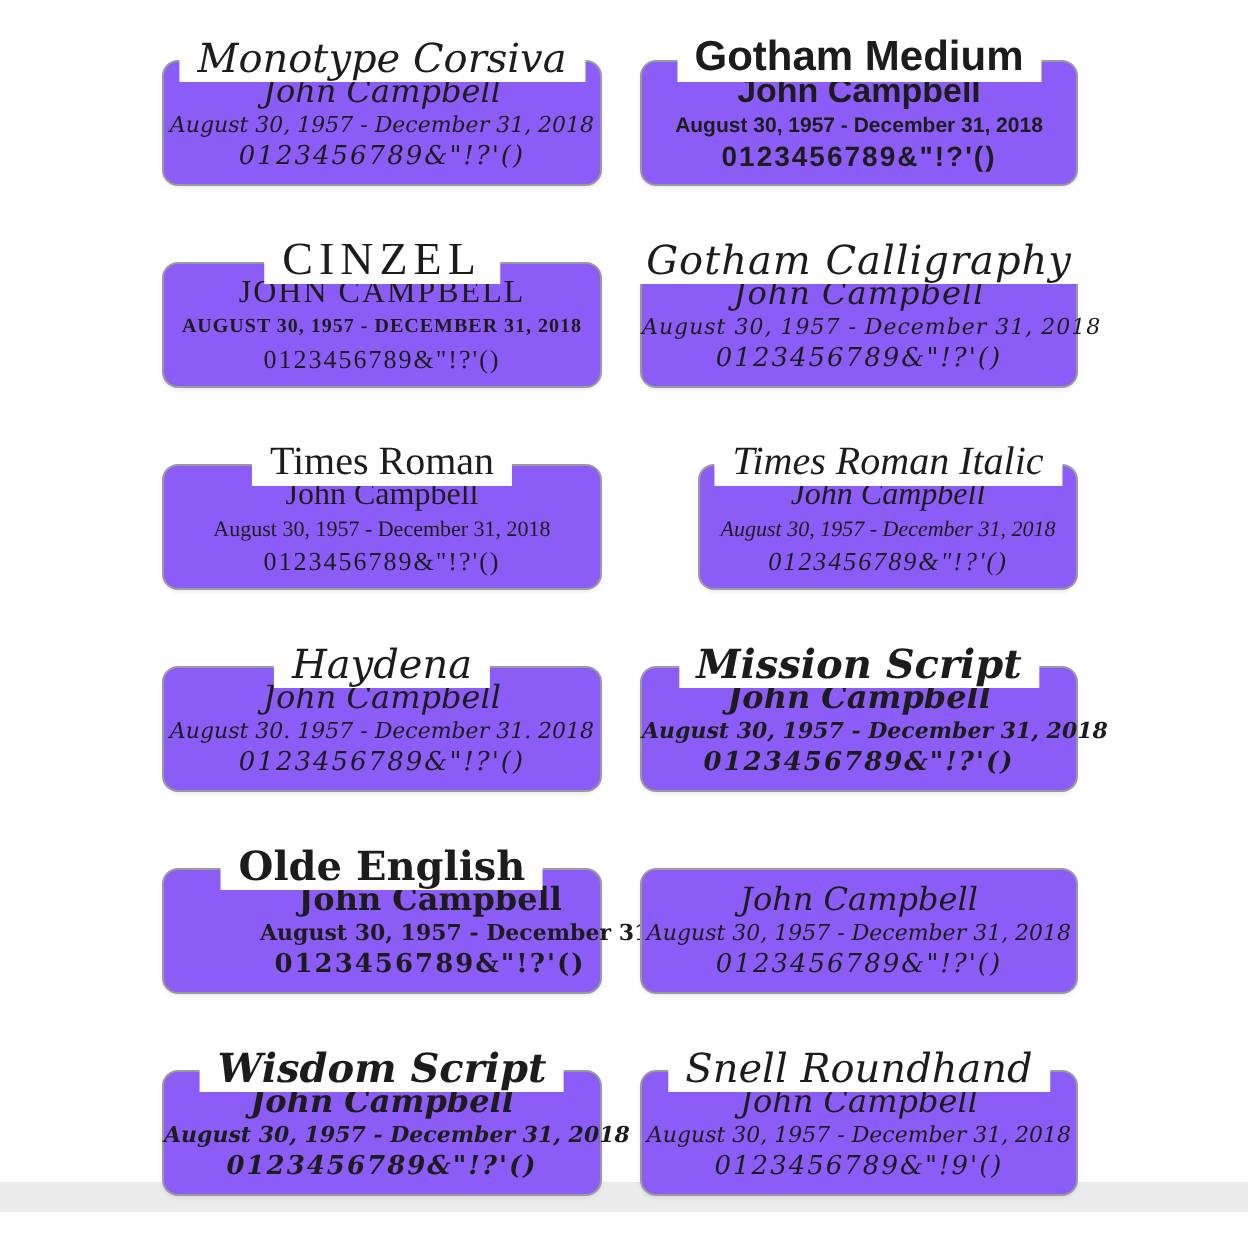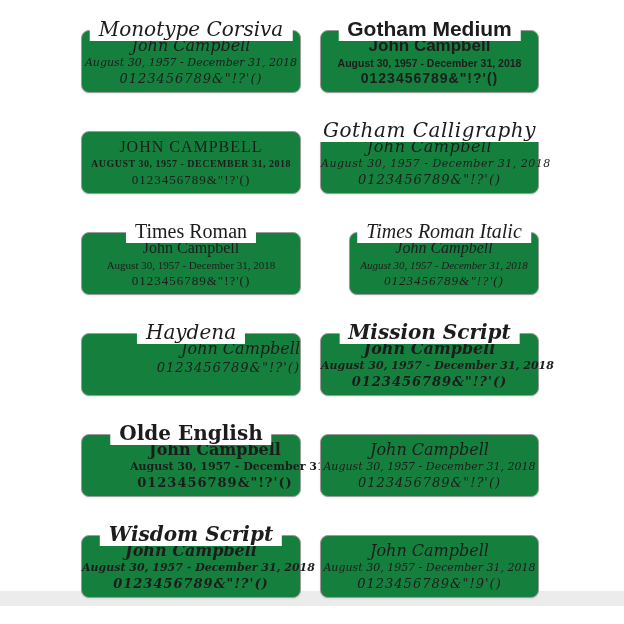--- a/index.html
+++ b/index.html
@@ -24,21 +24,21 @@
     row-gap: 38px;
     margin-left: 81px;
     padding-top: 30px;
   }
   .card {
     box-sizing: border-box;
     position: relative;
     height: 63px;
     border: 1px solid #9b9b9b;
     border-radius: 8px;
-    background: #15803d;
+    background: #8b5cf6;
     text-align: center;
     padding-top: 5px;
     box-shadow: 0 1px 2px rgba(0,0,0,0.08);
   }
   .card-title {
     position: absolute;
     top: -14px; left: 50%;
     transform: translateX(-50%);
     background: #ffffff;
     padding: 0 9px;
@@ -57,21 +57,21 @@
   .f-gotham .line-name  { font-size: 17px; }
   .f-gotham .line-dates { font-size: 10.5px; }
   .f-gotham .line-chars { font-size: 14px; }
   .f-cinzel  { font-family: "Liberation Serif", serif; }
   .f-cinzel .card-title { font-size: 23px; letter-spacing: 3px; }
   .f-cinzel .line-name  { letter-spacing: 1px; }
   .f-cinzel .line-dates { font-size: 10px; letter-spacing: 0.5px; font-weight: 600; }
   .f-lucida  { font-family: "DejaVu Serif", serif; font-style: italic; letter-spacing: 0.5px; }
   .f-times   { font-family: "Liberation Serif", serif; }
   .f-times-italic { font-family: "Liberation Serif", serif; font-style: italic; margin-left: 29px; }
-  .f-haydena { font-family: "DejaVu Serif", serif; font-style: italic; text-align: right; }
+  .f-haydena { font-family: "DejaVu Serif", serif; font-style: italic; }
   .f-mission { font-family: "DejaVu Serif", serif; font-style: italic; font-weight: 700; }
   .f-olde    { font-family: "DejaVu Serif", serif; font-weight: 700; padding-left: 48px; }
   .f-olde .line-chars { font-weight: 700; }
   .f-murray  { font-family: "DejaVu Serif", serif; font-style: italic; }
   .f-wisdom  { font-family: "DejaVu Serif", serif; font-style: italic; font-weight: 700; }
   .f-snell   { font-family: "DejaVu Serif", serif; font-style: italic; }
 </style>
 </head>
 <body>
 
@@ -88,20 +88,21 @@
     </div>
 
     <div class="card f-gotham">
       <div class="card-title">Gotham Medium</div>
       <div class="line-name">John Campbell</div>
       <div class="line-dates">August 30, 1957 - December 31, 2018</div>
       <div class="line-chars">0123456789&amp;"!?'()</div>
     </div>
 
     <div class="card f-cinzel">
+      <div class="card-title">CINZEL</div>
       <div class="line-name">JOHN CAMPBELL</div>
       <div class="line-dates">AUGUST 30, 1957 - DECEMBER 31, 2018</div>
       <div class="line-chars">0123456789&amp;"!?'()</div>
     </div>
 
     <div class="card f-lucida">
       <div class="card-title">Gotham Calligraphy</div>
       <div class="line-name">John Campbell</div>
       <div class="line-dates">August 30, 1957 - December 31, 2018</div>
       <div class="line-chars">0123456789&amp;"!?'()</div>
@@ -117,20 +118,21 @@
     <div class="card f-times-italic">
       <div class="card-title">Times Roman Italic</div>
       <div class="line-name">John Campbell</div>
       <div class="line-dates">August 30, 1957 - December 31, 2018</div>
       <div class="line-chars">0123456789&amp;"!?'()</div>
     </div>
 
     <div class="card f-haydena">
       <div class="card-title">Haydena</div>
       <div class="line-name">John Campbell</div>
+      <div class="line-dates">August 30. 1957 - December 31. 2018</div>
       <div class="line-chars">0123456789&amp;"!?'()</div>
     </div>
 
     <div class="card f-mission">
       <div class="card-title">Mission Script</div>
       <div class="line-name">John Campbell</div>
       <div class="line-dates">August 30, 1957 - December 31, 2018</div>
       <div class="line-chars">0123456789&amp;"!?'()</div>
     </div>
 
@@ -148,19 +150,20 @@
     </div>
 
     <div class="card f-wisdom">
       <div class="card-title">Wisdom Script</div>
       <div class="line-name">John Campbell</div>
       <div class="line-dates">August 30, 1957 - December 31, 2018</div>
       <div class="line-chars">0123456789&amp;"!?'()</div>
     </div>
 
     <div class="card f-snell">
+      <div class="card-title">Snell Roundhand</div>
       <div class="line-name">John Campbell</div>
       <div class="line-dates">August 30, 1957 - December 31, 2018</div>
       <div class="line-chars">0123456789&amp;"!9'()</div>
     </div>
 
   </div>
 </div>
 
 </body></html>

